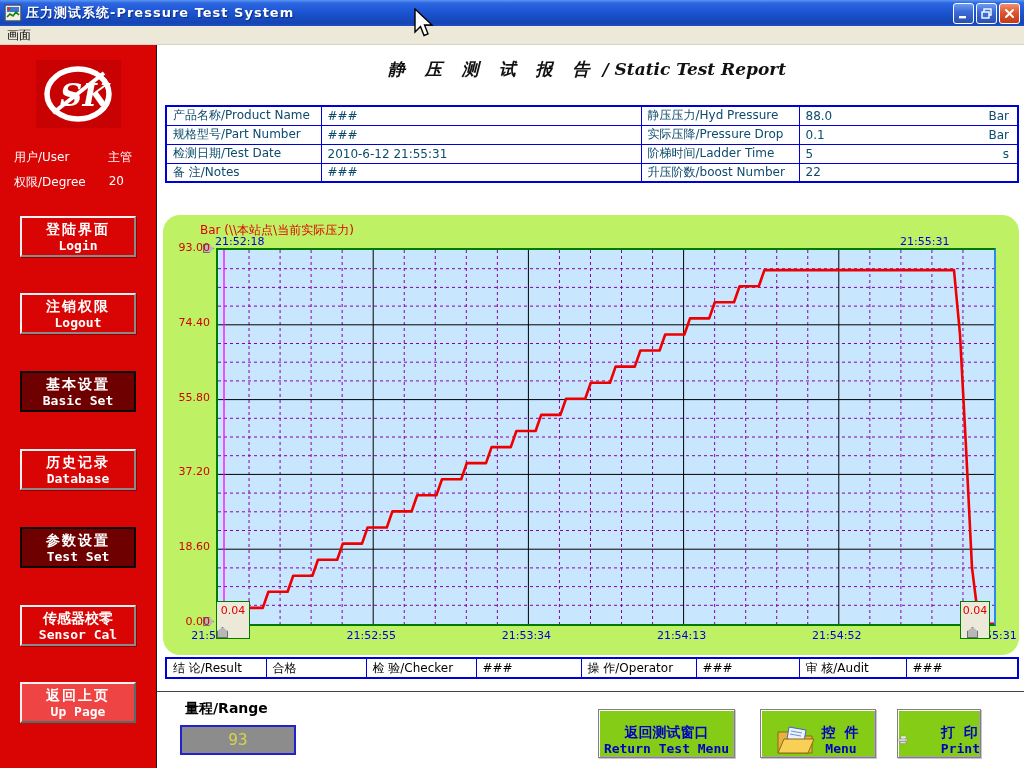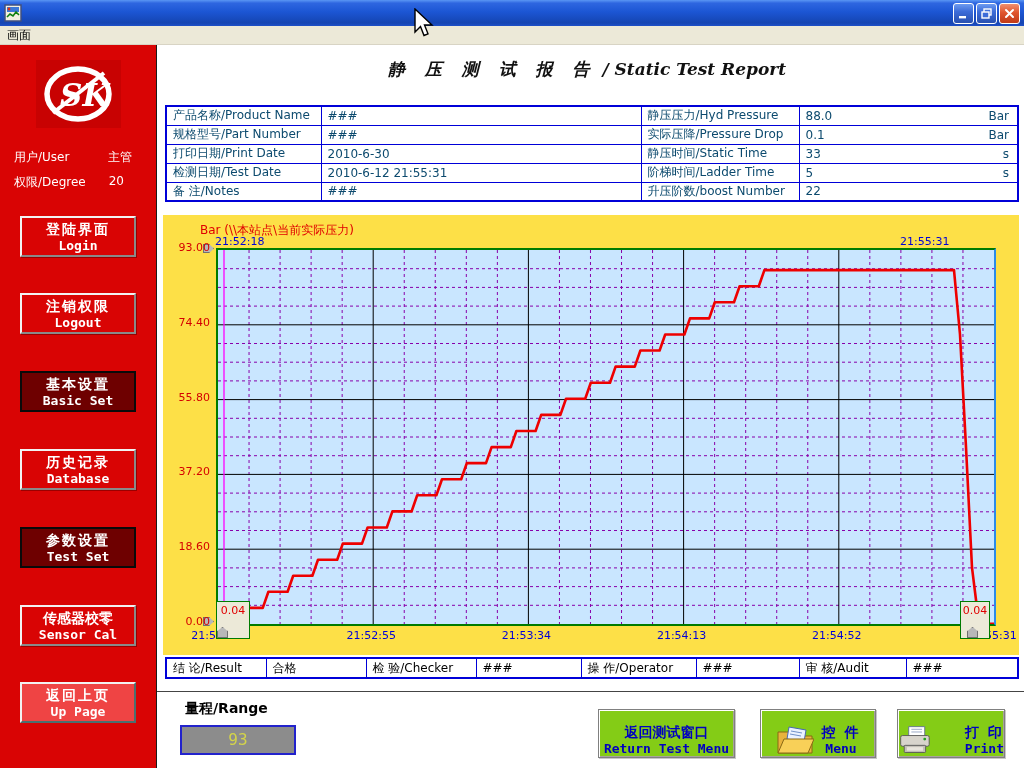--- a/index.html
+++ b/index.html
@@ -47,21 +47,21 @@
   .report-title .zh { letter-spacing:7px; }
 
   table.info { position:absolute; left:8px; top:60px; width:852px; border-collapse:collapse;
     table-layout:fixed; border:2px solid #0000D8; }
   table.info td { border:1px solid #0000D8; height:19px; padding:0 0 0 6px; font-size:12px;
     white-space:nowrap; overflow:hidden; color:#0c4a6e; }
   table.info td.rv { padding-right:8px;margin-left:37px; }
   table.info td.rv .unit { float:right; }
 
   
-  .chart-panel { position:absolute; left:6px; top:170px; width:856px; height:440px; background:#fde047; }
+  .chart-panel { position:absolute; left:6px; top:170px; width:856px; height:440px; background:#bef264;border-radius:17px; }
   .chart-title { position:absolute; left:37px; top:7px; color:#E00000; font-size:12px; }
   .chart-t0 { position:absolute; left:52px; top:20px; color:#0000D8; font-size:11px; }
   .chart-t1 { position:absolute; left:737px; top:20px; color:#0000D8; font-size:11px; }
   .plot { position:absolute; left:53px; top:33px; width:780px; height:378px; background:#C9E6FF;
     border:2px solid #007B00; border-right:2px solid #2B8BE8; }
   .plot svg { position:absolute; left:0; top:0; }
   .ylab { position:absolute; width:46px; text-align:right; color:#D40000; font-size:11px; }
   .xlab { position:absolute; width:70px; text-align:center; color:#0000D8; font-size:11px; top:414px; }
   .yhandle { position:absolute; left:40px; width:11px; height:9px; background:#B8B8B8;
     border:1px solid #707070; clip-path:polygon(0 0,55% 0,100% 50%,55% 100%,0 100%); }
@@ -93,20 +93,21 @@
 </head>
 <body>
 
 <div class="titlebar">
   <svg class="app-icon" viewBox="0 0 18 18">
     <rect x="1" y="1" width="16" height="16" fill="#F4F0E0" stroke="#405080" stroke-width="1.5"></rect>
     <rect x="3" y="3" width="12" height="5" fill="#3C78D8"></rect>
     <polyline points="3,13 6,10 9,12 12,8 15,11" fill="none" stroke="#108010" stroke-width="1.6"></polyline>
     <circle cx="5" cy="5" r="1.4" fill="#E03010"></circle>
   </svg>
+  <span class="title">压力测试系统-Pressure Test System</span>
   <div class="win-btns">
     <div class="win-btn">
       <svg width="13" height="13" viewBox="0 0 13 13">
           <rect x="2" y="9" width="7" height="2.4" fill="#fff"></rect>
         </svg>
     </div>
     <div class="win-btn">
       <svg width="13" height="13" viewBox="0 0 13 13">
         <rect x="4" y="2" width="7" height="6" fill="none" stroke="#fff" stroke-width="1.4"></rect>
         <rect x="2" y="5" width="7" height="6" fill="#3C6CD8" stroke="#fff" stroke-width="1.4"></rect>
@@ -189,26 +190,20 @@
           <td>产品名称/Product Name</td>
           <td>###</td>
           <td>静压压力/Hyd Pressure</td>
           <td class="rv">88.0<span class="unit">Bar</span></td>
         </tr>
         <tr>
           <td>规格型号/Part Number</td>
           <td>###</td>
           <td>实际压降/Pressure Drop</td>
           <td class="rv">0.1<span class="unit">Bar</span></td>
-        </tr>
-        <tr>
-          <td>打印日期/Print Date</td>
-          <td>2010-6-30</td>
-          <td>静压时间/Static Time</td>
-          <td class="rv">33<span class="unit">s</span></td>
         </tr>
         <tr>
           <td>检测日期/Test Date</td>
           <td>2010-6-12 21:55:31</td>
           <td>阶梯时间/Ladder Time</td>
           <td class="rv">5<span class="unit">s</span></td>
         </tr>
         <tr>
           <td>备 注/Notes</td>
           <td>###</td>
@@ -343,21 +338,21 @@
       <line x1="15" y1="8" x2="26" y2="10" stroke="#7090C8" stroke-width="1"></line>
       <line x1="14" y1="11" x2="25" y2="13" stroke="#7090C8" stroke-width="1"></line>
       <polygon points="2,30 8,16 38,16 32,30" fill="#F8D058" stroke="#8A6914" stroke-width="1"></polygon>
     </svg>
     <span class="txt">
       <span class="zh">控 件</span>
       <span class="en">Menu</span>
     </span>
   </div>
 
-  <div class="xp-btn" style="left:740px; width:108px;gap:33px;">
+  <div class="xp-btn" style="left:740px; width:84px;gap:33px;">
     <svg width="38" height="34" viewBox="0 0 38 34">
       <polygon points="12,2 30,2 30,13 12,13" fill="#fff" stroke="#607090" stroke-width="1"></polygon>
       <line x1="15" y1="5" x2="27" y2="5" stroke="#90A0C0" stroke-width="1"></line>
       <line x1="15" y1="8" x2="27" y2="8" stroke="#90A0C0" stroke-width="1"></line>
       <rect x="3" y="12" width="32" height="12" rx="2" fill="#D8D4CC" stroke="#555" stroke-width="1"></rect>
       <rect x="7" y="23" width="24" height="8" rx="1" fill="#C4C0B8" stroke="#555" stroke-width="1"></rect>
       <rect x="10" y="25" width="18" height="4" fill="#E8E4DC"></rect>
       <circle cx="30" cy="16" r="1.6" fill="#20A020"></circle>
     </svg>
     <span class="txt">

